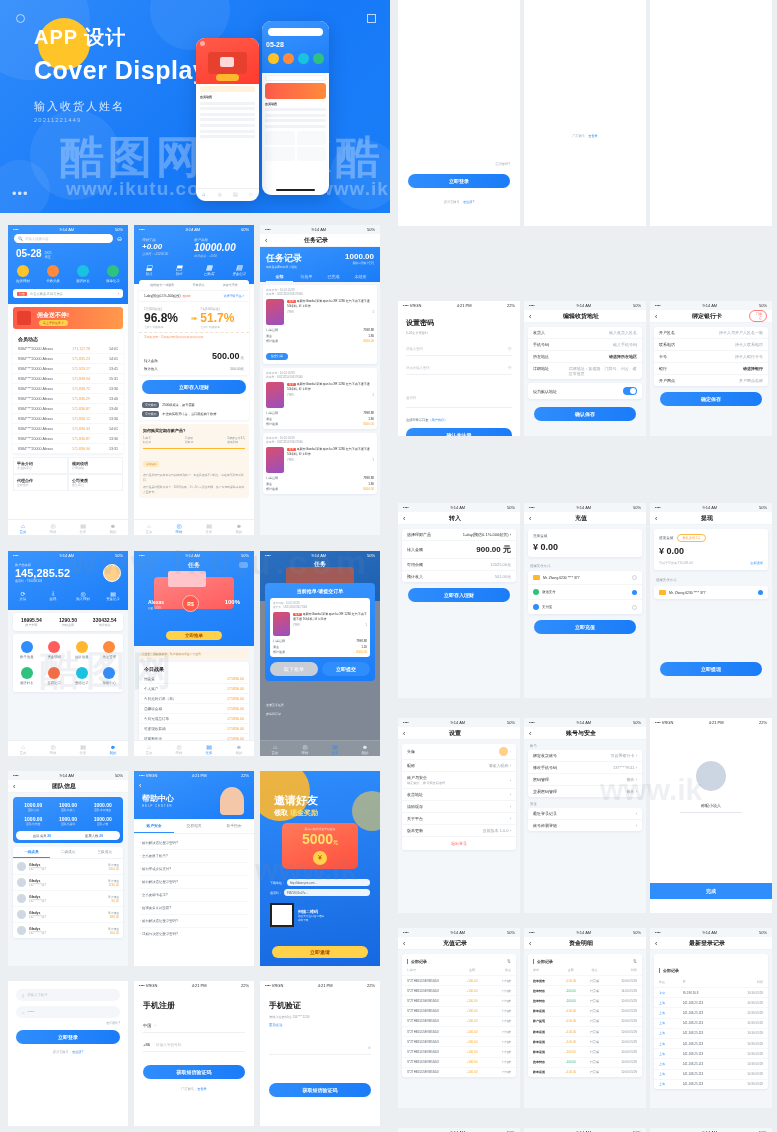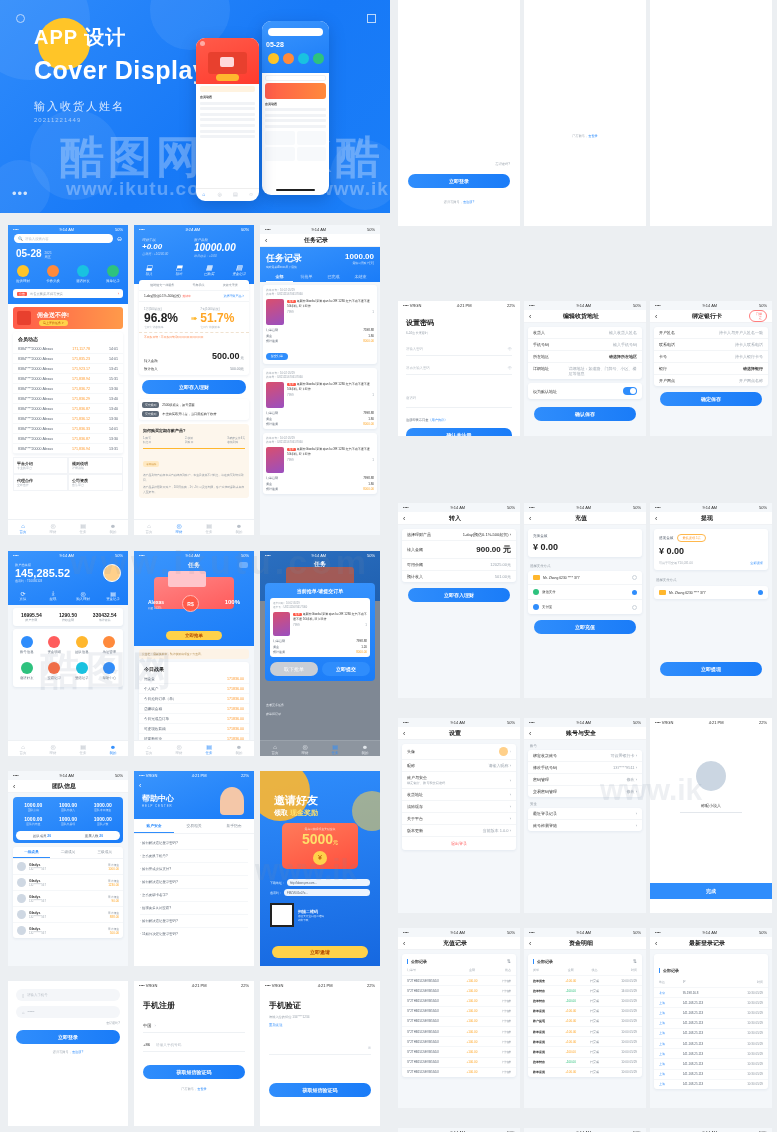--- a/index.html
+++ b/index.html
@@ -545,21 +545,21 @@
             </div>
           <div style="display:flex;justify-content:space-between;margin-top:1.5px;font-size:3px;">
               <span style="color:#5a6472;">预计返佣</span>
               <span style="color:#ffa524;">8000.00</span>
             </div>
         </div>
       </div>
     </div>
 
     <div class="screen" style="left:8px;top:338px;width:120px;height:205px;background:#f4f7fa;">
-      <div style="background:linear-gradient(160deg,#3a95fd,#1a7cf8);">
+      <div style="background:linear-gradient(160deg,#3a95fd,#1a7cf8);padding-bottom:5px;">
         <div class="sbar light">
             <span>••••</span>
             <span>9:14 AM</span>
             <span>50%</span>
           </div>
         <div style="display:flex;align-items:center;padding:3px 7px 0;">
           <div style="flex:1;">
             <div style="font-size:3.2px;color:#cfe3fc;">账户总余额</div>
             <div style="font-size:11px;color:#fff;font-weight:bold;">145,285.52</div>
             <div style="font-size:3px;color:#cfe3fc;">邀请码：T10036103</div>

